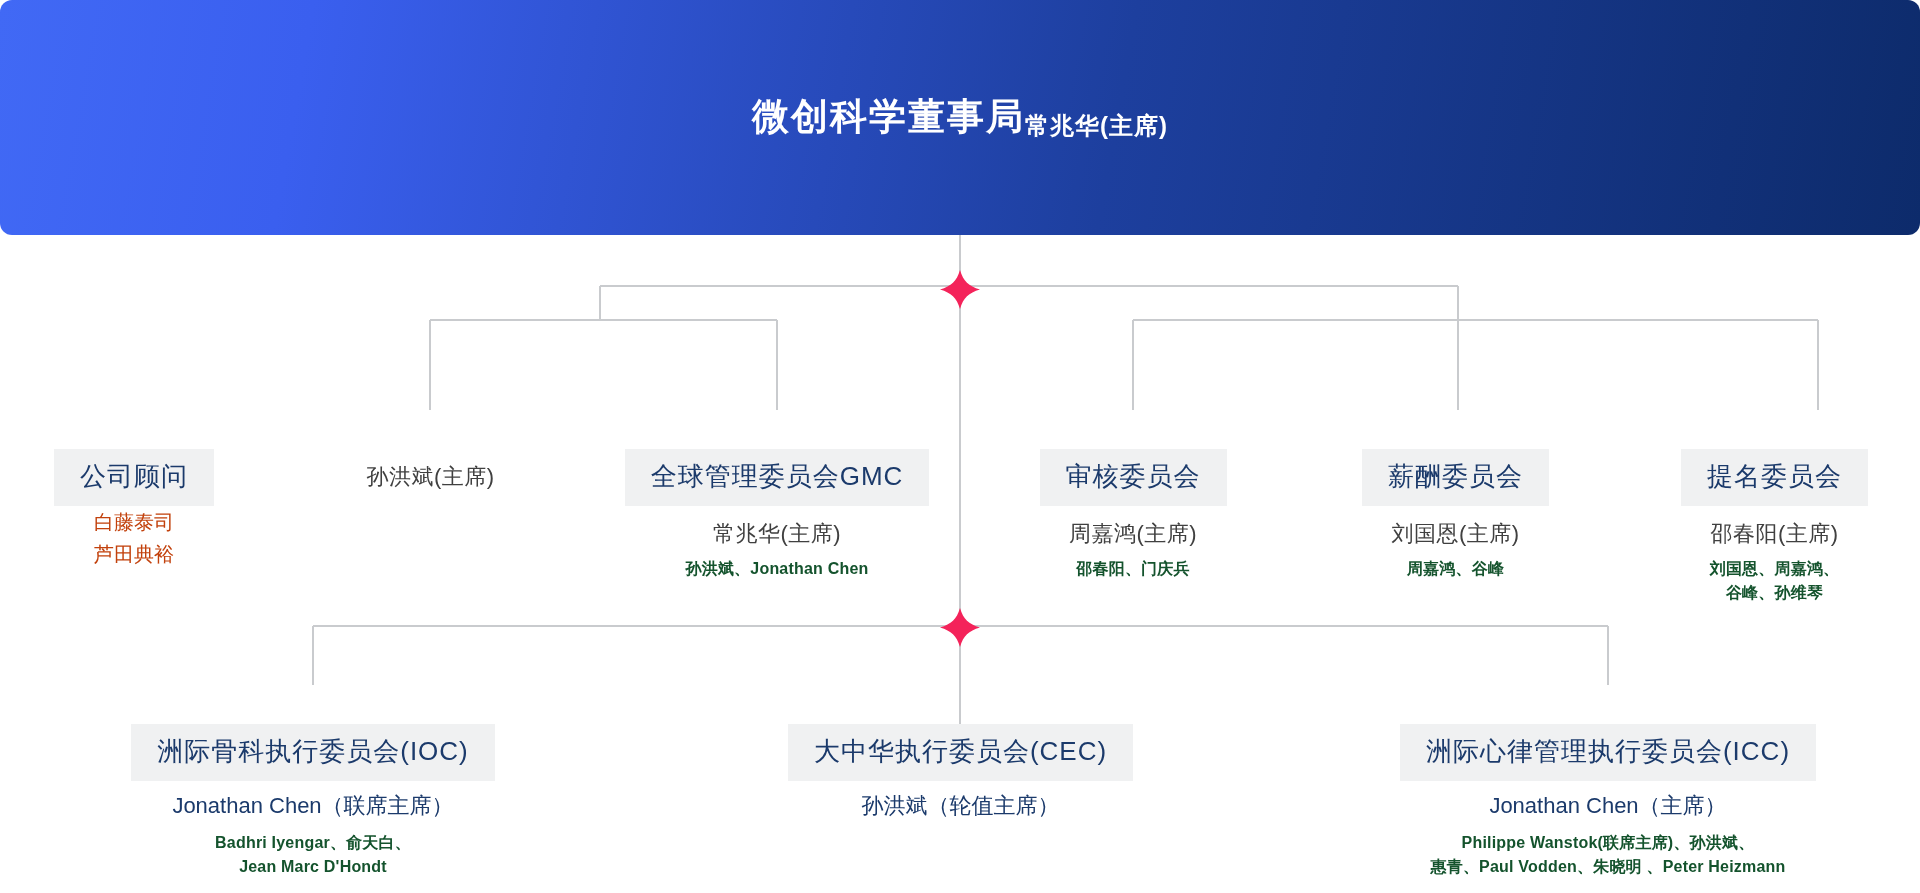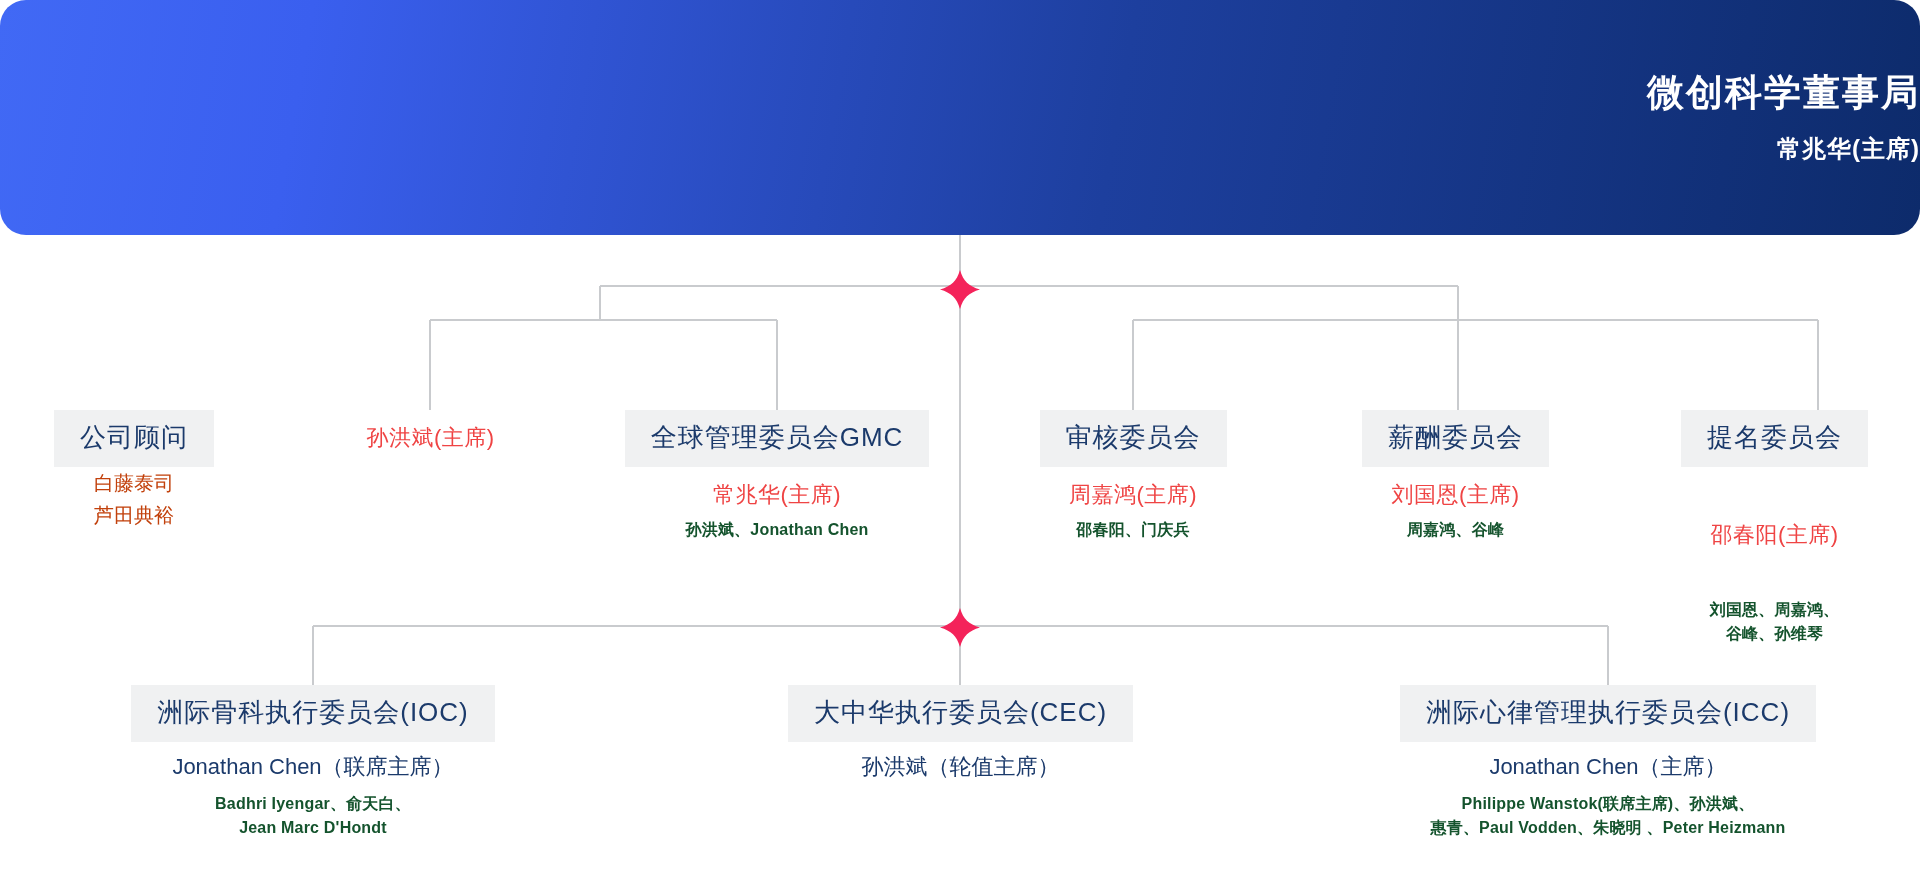--- a/index.html
+++ b/index.html
@@ -21,26 +21,25 @@
     height: 893px;
   }
 
   
   .banner {
     position: absolute;
     left: 0;
     top: 0;
     width: 1920px;
     height: 235px;
-    border-radius: 26px;
+    border-radius: 12px;
     background: linear-gradient(100deg, #4169f5 0%, #3a5fef 16%, #1d3f9e 58%, #0d2b6b 100%);
     color: #ffffff;
     display: flex;
-    flex-direction: column;
-    align-items: flex-end;
+    align-items: center;
     justify-content: center;
     box-sizing: border-box;
   }
   .banner-title {
     font-size: 37px;
     font-weight: 700;
     letter-spacing: 2px;
     line-height: 1.25;
   }
   .banner-chair {
@@ -65,38 +64,39 @@
     height: 893px;
     pointer-events: none;
   }
 
   
   .node {
     position: absolute;
     display: flex;
     flex-direction: column;
     align-items: center;
+    margin-top: 39px;
   }
   .node-title {
     background: #f0f1f2;
     color: #1b3a6b;
     font-size: 26px;
     font-weight: 400;
     letter-spacing: 1px;
     padding: 13px 26px 15px 26px;
     white-space: nowrap;
     line-height: 1.1;
     box-sizing: border-box;
   }
   .node-lead {
     margin-top: 14px;
     font-size: 22px;
     font-weight: 400;
     letter-spacing: 0.5px;
-    color: #ef4444;
+    color: #404040;
     white-space: nowrap;
     line-height: 1.25;
   }
   .node-members {
     margin-top: 10px;
     font-size: 16px;
     font-weight: 600;
     line-height: 1.5;
     color: #14532d;
     text-align: center;
@@ -178,21 +178,21 @@
     <div class="node-lead">刘国恩(主席)</div>
     <div class="node-members">周嘉鸿、谷峰</div>
   </div>
 
   <div class="node" style="left:1028px; top:410px; width:210px;">
     <div class="node-title">审核委员会</div>
     <div class="node-lead">周嘉鸿(主席)</div>
     <div class="node-members">邵春阳、门庆兵</div>
   </div>
 
-  <div class="node" style="left:1672px; top:410px; width:205px;gap:40px;">
+  <div class="node" style="left:1672px; top:410px; width:205px;">
     <div class="node-title">提名委员会</div>
     <div class="node-lead">邵春阳(主席)</div>
     <div class="node-members">刘国恩、周嘉鸿、<br>谷峰、孙维琴</div>
   </div>
 
   <div class="node" style="left:118px; top:685px; width:390px;">
     <div class="node-title">洲际骨科执行委员会(IOC)</div>
     <div class="node-sub">Jonathan Chen（联席主席）</div>
     <div class="node-members">Badhri Iyengar、俞天白、<br>Jean Marc D'Hondt</div>
   </div>

